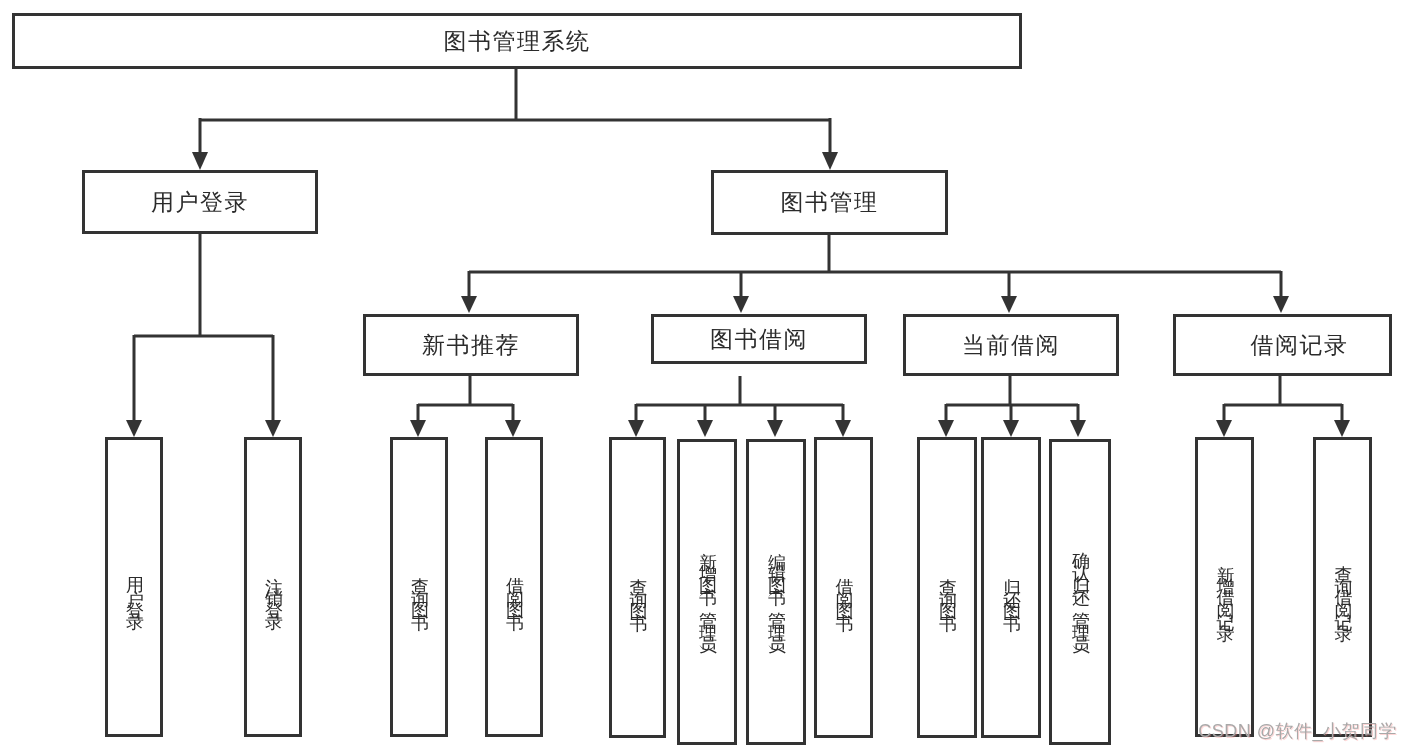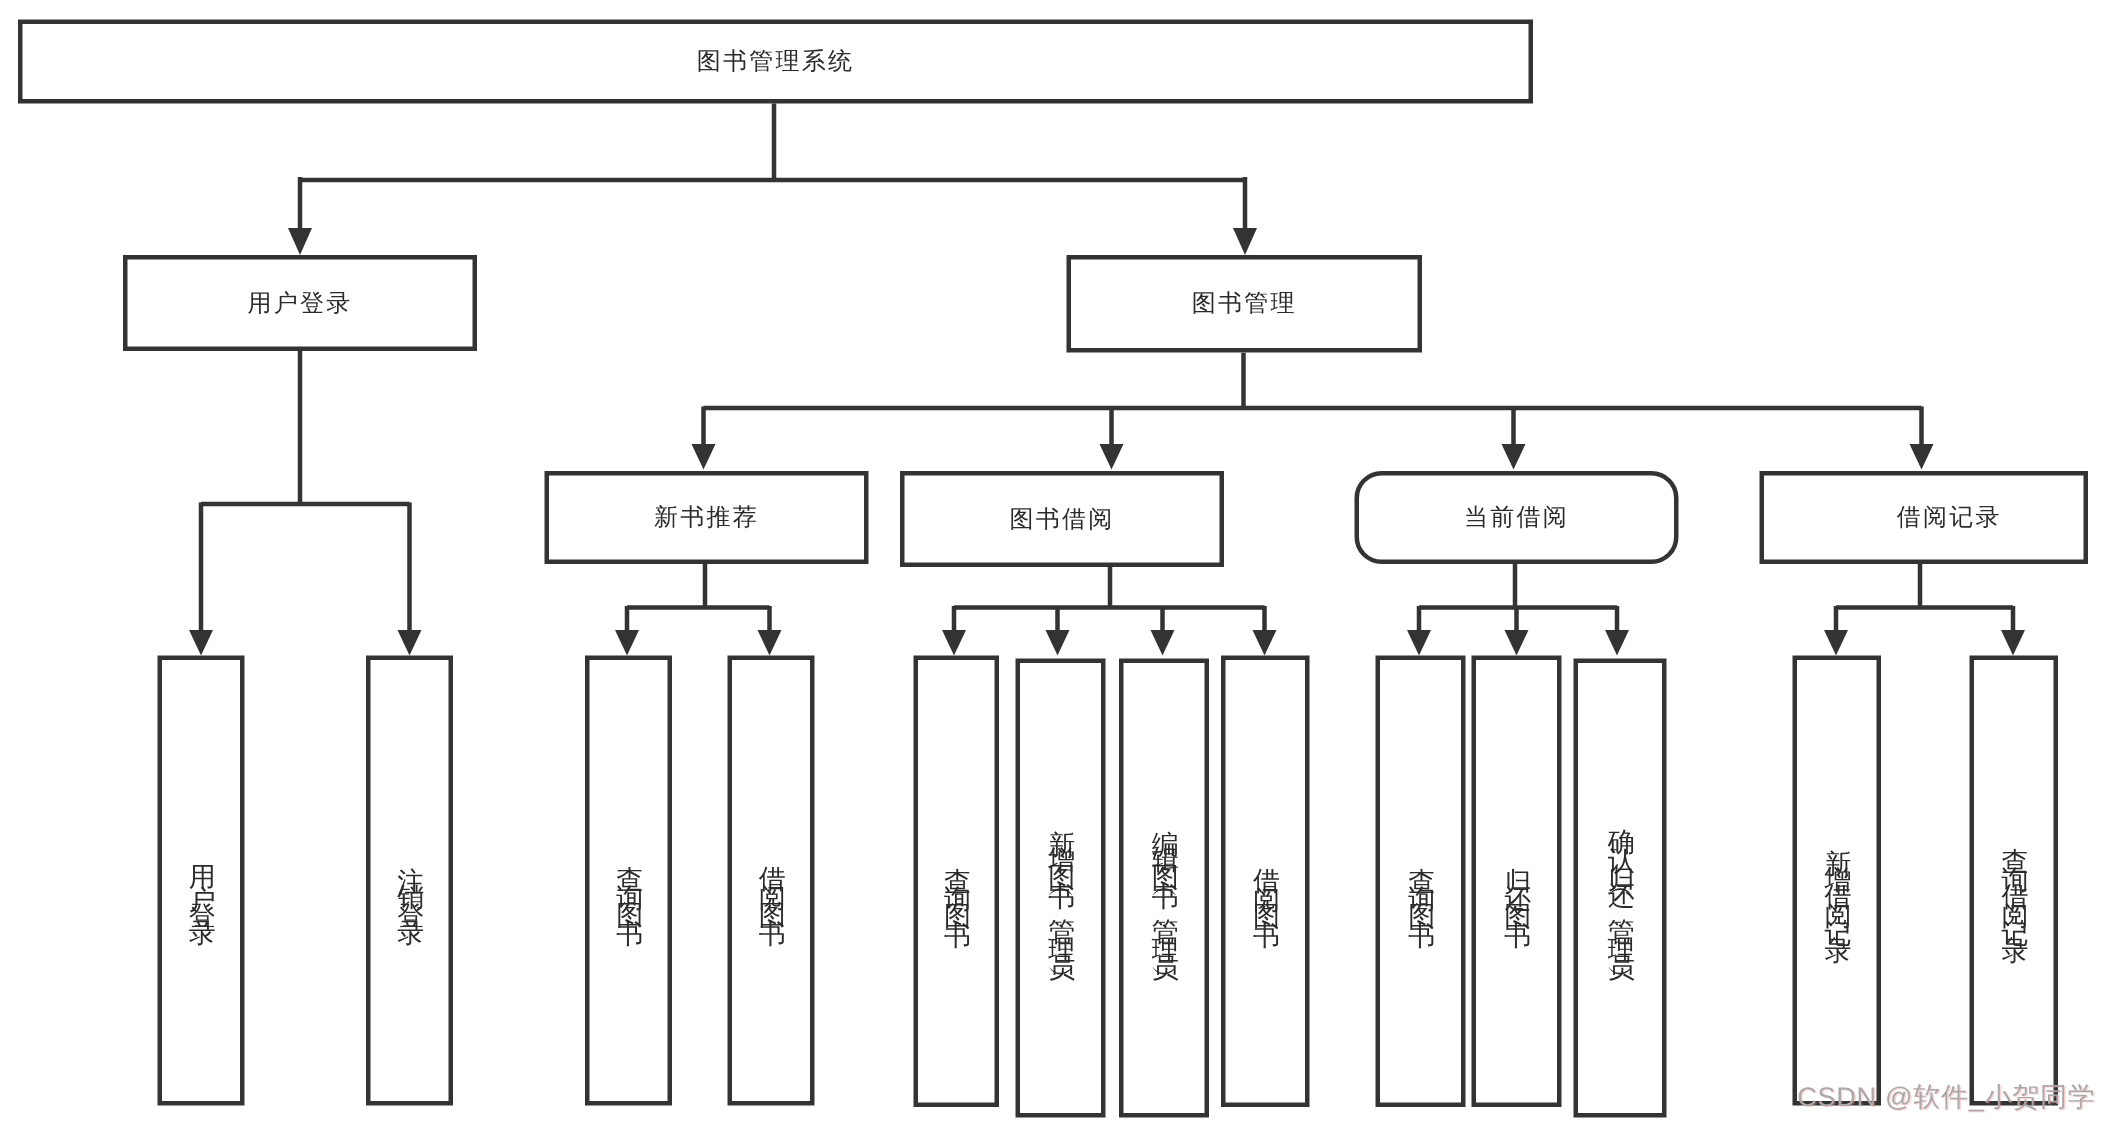--- a/index.html
+++ b/index.html
@@ -13,21 +13,21 @@
   .connectors{position:absolute;left:0;top:0;z-index:1;}
   .box{
     position:absolute;
     box-sizing:border-box;
     border:3px solid #333333;
     background:#ffffff;
     display:flex;align-items:center;justify-content:center;
     color:#2b2b2b;
     z-index:2;
   }
-  .hbox{font-size:16px;letter-spacing:1.5px;}
+  .hbox{font-size:23px;letter-spacing:1.5px;}
   .vbox{
     writing-mode:vertical-lr;
     text-orientation:mixed;
     font-size:18px;
     letter-spacing:12px;
     line-height:1.1;
     text-align:center;
   }
   .watermark{
     position:absolute;
@@ -77,22 +77,22 @@
       <polygon points="1334,420 1350,420 1342,437"></polygon>
     </g>
   </svg>
 
   <div class="box hbox" style="left:12px;top:13px;width:1010px;height:56px;">图书管理系统</div>
 
   <div class="box hbox" style="left:82px;top:170px;width:236px;height:64px;">用户登录</div>
   <div class="box hbox" style="left:711px;top:170px;width:237px;height:65px;">图书管理</div>
 
   <div class="box hbox" style="left:363px;top:314px;width:216px;height:62px;">新书推荐</div>
-  <div class="box hbox" style="left:600px;top:314px;width:216px;height:64px;">图书借阅</div>
-  <div class="box hbox" style="left:903px;top:314px;width:216px;height:62px;border-radius:18px;">当前借阅</div>
+  <div class="box hbox" style="left:651px;top:314px;width:216px;height:50px;">图书借阅</div>
+  <div class="box hbox" style="left:903px;top:314px;width:216px;height:62px;">当前借阅</div>
   <div class="box hbox" style="left:1173px;top:314px;width:219px;height:62px;padding-left:34px;">借阅记录</div>
 
   <div class="box vbox" style="left:105px;top:437px;width:58px;height:300px;">用户登录</div>
   <div class="box vbox" style="left:244px;top:437px;width:58px;height:300px;">注销登录</div>
 
   <div class="box vbox" style="left:390px;top:437px;width:58px;height:300px;">查询图书</div>
   <div class="box vbox" style="left:485px;top:437px;width:58px;height:300px;">借阅图书</div>
 
   <div class="box vbox" style="left:609px;top:437px;width:57px;height:301px;">查询图书</div>
   <div class="box vbox" style="left:677px;top:439px;width:60px;height:306px;">新增图书（管理员）</div>

